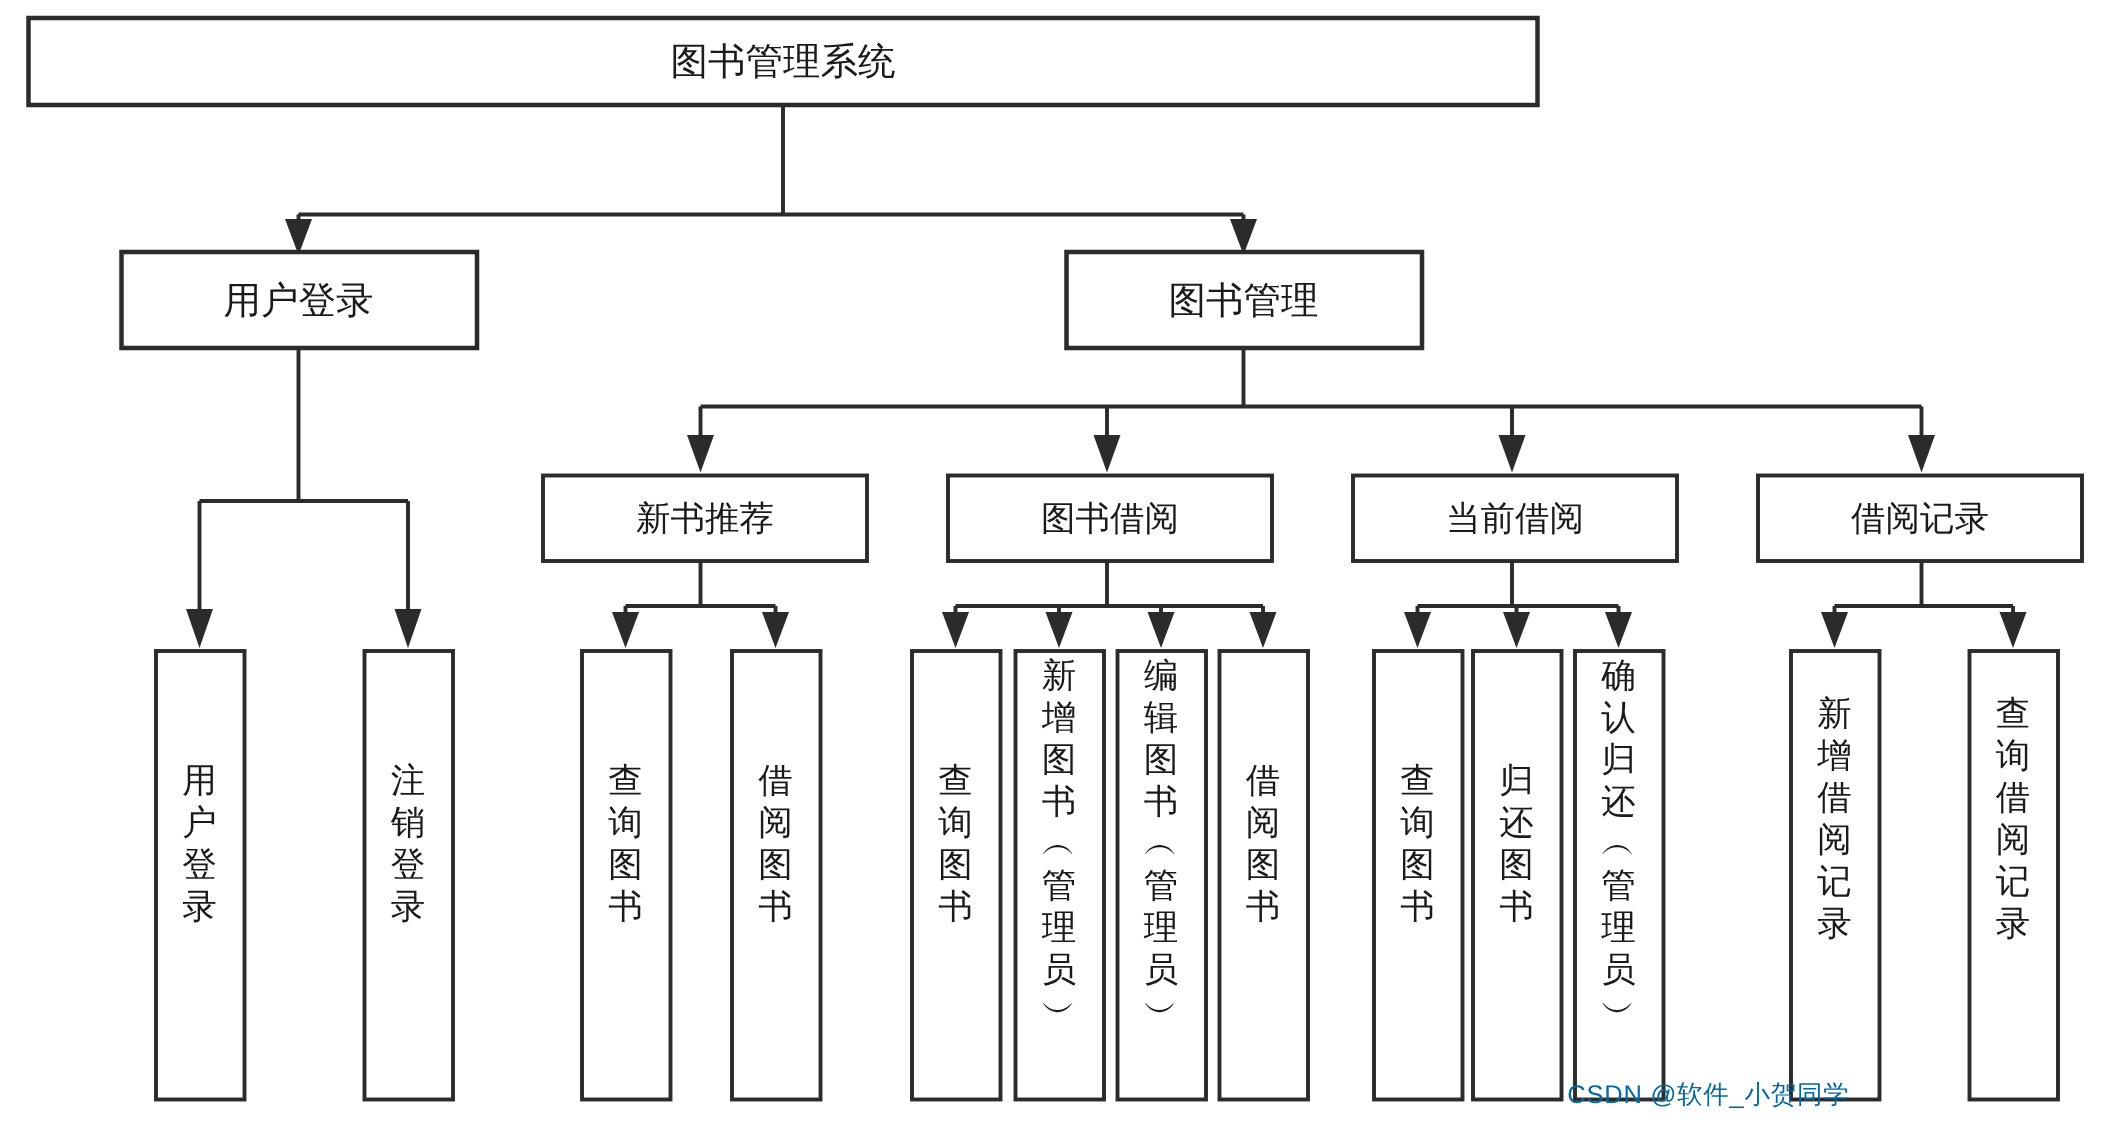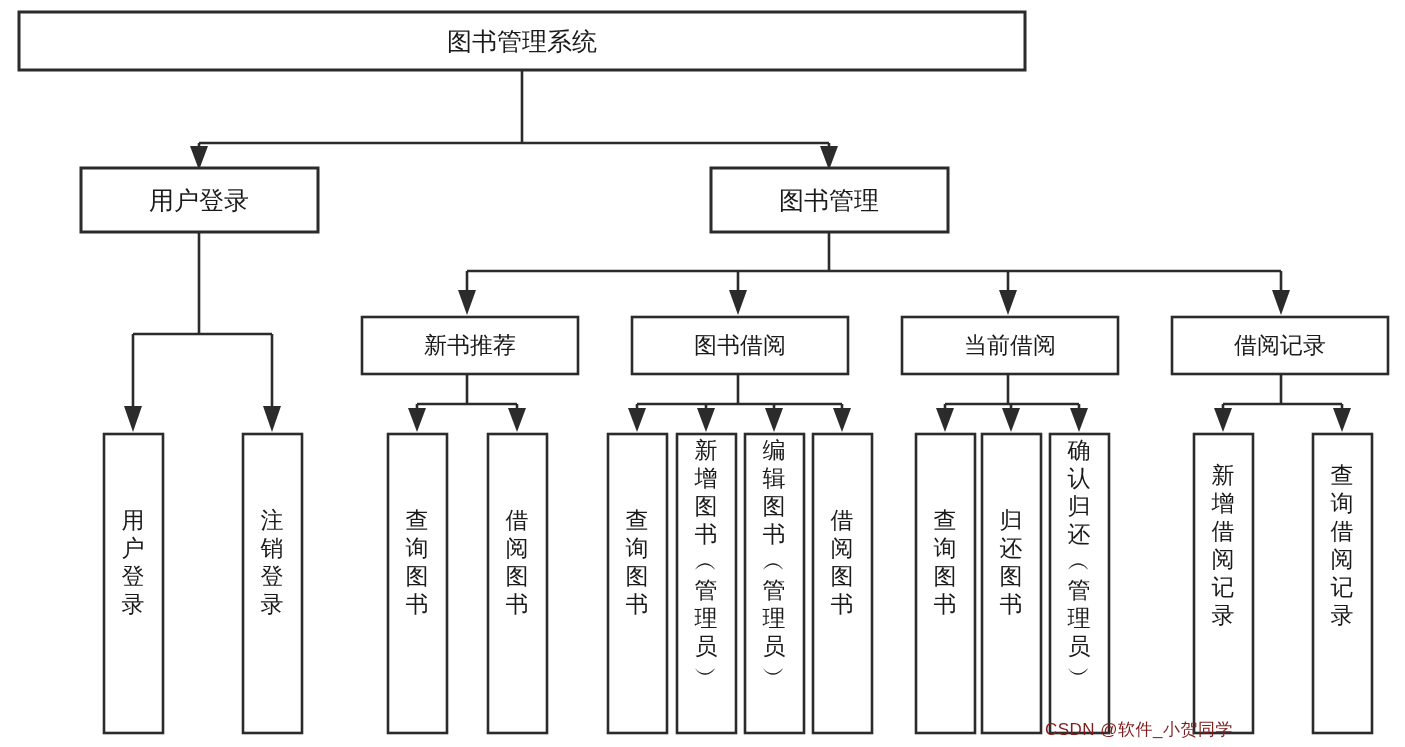--- a/index.html
+++ b/index.html
@@ -59,21 +59,21 @@
     font-size: 23px;
     fill: #1a1a1a;
     text-anchor: middle;
   }
   .watermark {
     position: absolute;
     right: 10px;
     bottom: 6px;
     font-family: "Liberation Sans", "DejaVu Sans", sans-serif;
     font-size: 17px;
-    color: #7f1d1d;
+    color: #0369a1;
     letter-spacing: 0.5px;
     white-space: nowrap;
   }
 </style>
 </head>
 <body>
 
 <div id="diagram-root">
   <svg width="1405" height="747" viewBox="0 0 1405 747" xmlns="http://www.w3.org/2000/svg">
 

